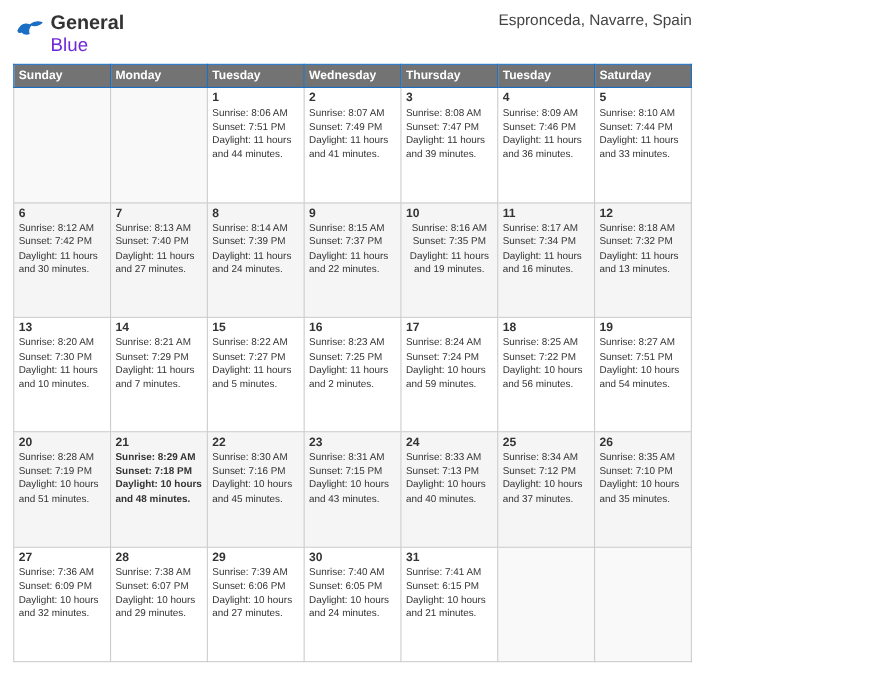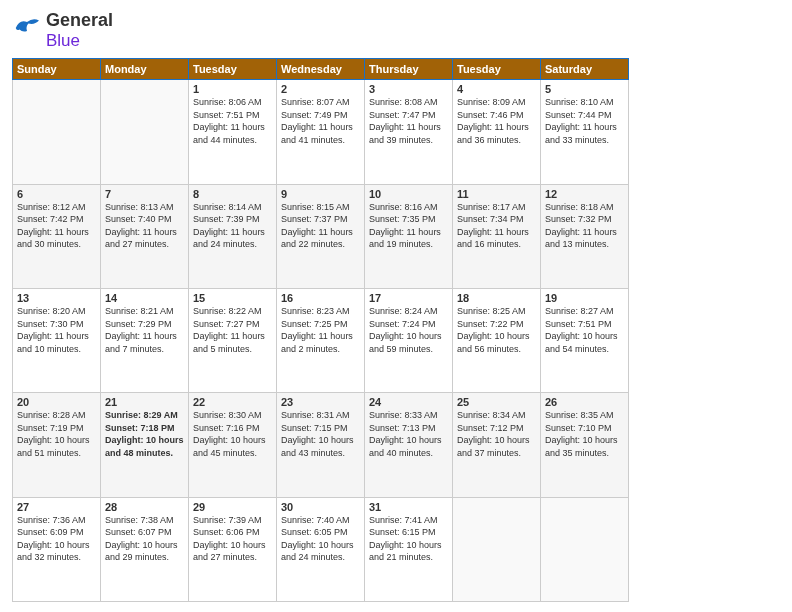--- a/index.html
+++ b/index.html
@@ -40,21 +40,21 @@
       font-size: 14px;
       color: #444;
     }
     .calendar {
       flex: 1;
       border-collapse: collapse;
       width: 100%;
       table-layout: fixed;
     }
     .calendar th {
-      background-color: #a16207;
+      background-color: #737373;
       color: #fff;
       font-size: 11px;
       font-weight: bold;
       padding: 4px 4px;
       text-align: left;
       border: 1px solid #1a6fc4;
     }
     .calendar td {
       vertical-align: top;
       border: 1px solid #ccc;
@@ -105,20 +105,21 @@
         </svg>
       </div>
       <div class="logo-wrap">
         <div style="font-size:18px;font-weight:bold;color:#333;line-height:1.15;">
           <span style="color:#333;">General</span>
         </div>
         <div style="font-size:17px;font-weight:normal;color:#6d28d9;line-height:1.15;">Blue</div>
       </div>
     </div>
     <div class="title-block">
+      <div class="location">Espronceda, Navarre, Spain</div>
     </div>
   </div>
 
   <table class="calendar">
     <thead>
       <tr>
       <th>Sunday</th>
           <th>Monday</th>
           <th>Tuesday</th>
           <th>Wednesday</th>
@@ -182,21 +183,21 @@
 Daylight: 11 hours and 24 minutes.</div>
           </td>
           <td>
             <span class="day-num">9</span>
             <div class="day-info" style="white-space: pre-line;">Sunrise: 8:15 AM
 Sunset: 7:37 PM
 Daylight: 11 hours and 22 minutes.</div>
           </td>
           <td>
             <span class="day-num">10</span>
-            <div class="day-info" style="white-space: pre-line;">Sunrise: 8:16 AM
+            <div class="day-info" style="white-space: pre-line; text-align: center;">Sunrise: 8:16 AM
 Sunset: 7:35 PM
 Daylight: 11 hours and 19 minutes.</div>
           </td>
           <td>
             <span class="day-num">11</span>
             <div class="day-info" style="white-space: pre-line;">Sunrise: 8:17 AM
 Sunset: 7:34 PM
 Daylight: 11 hours and 16 minutes.</div>
           </td>
           <td>

